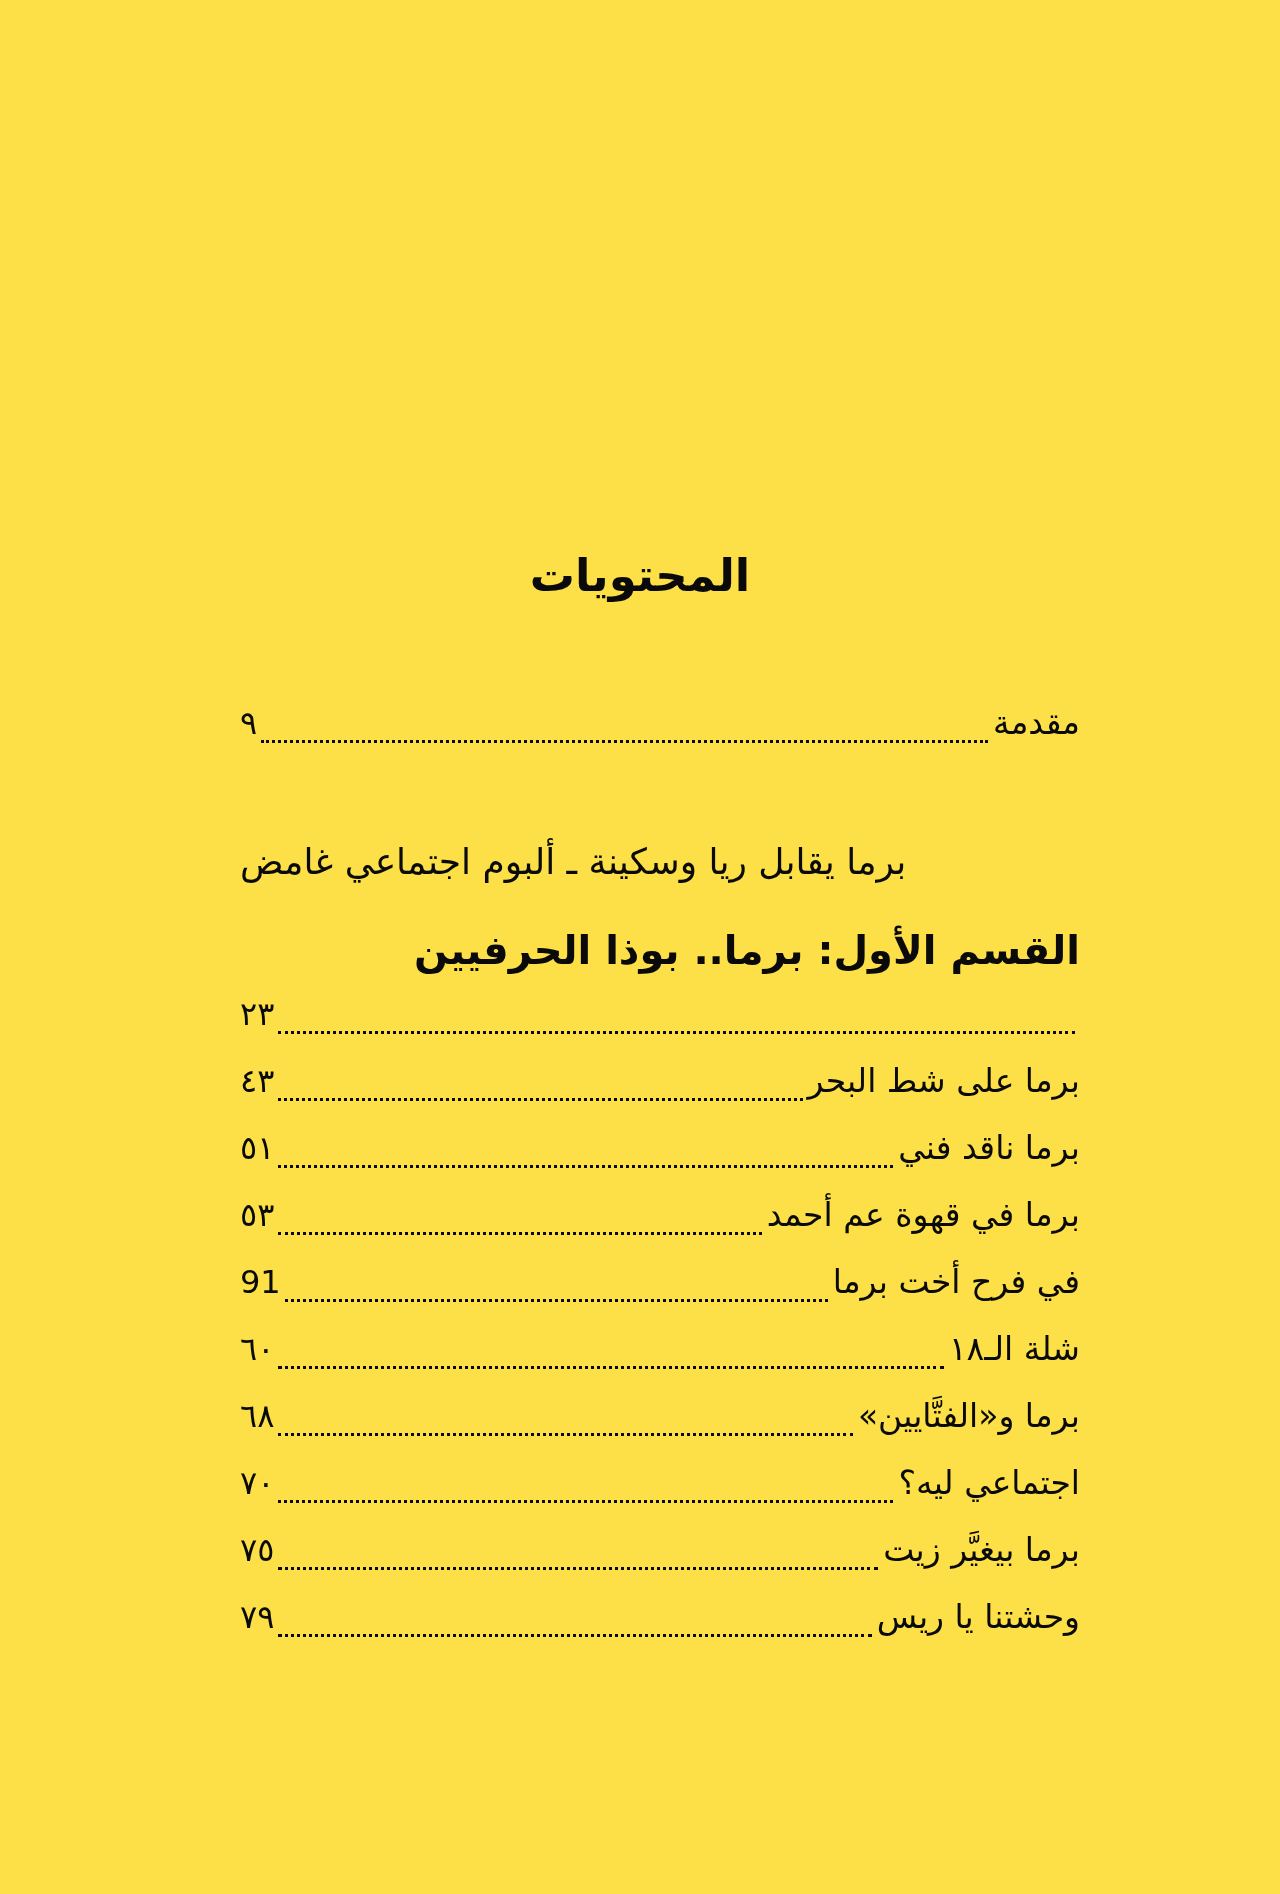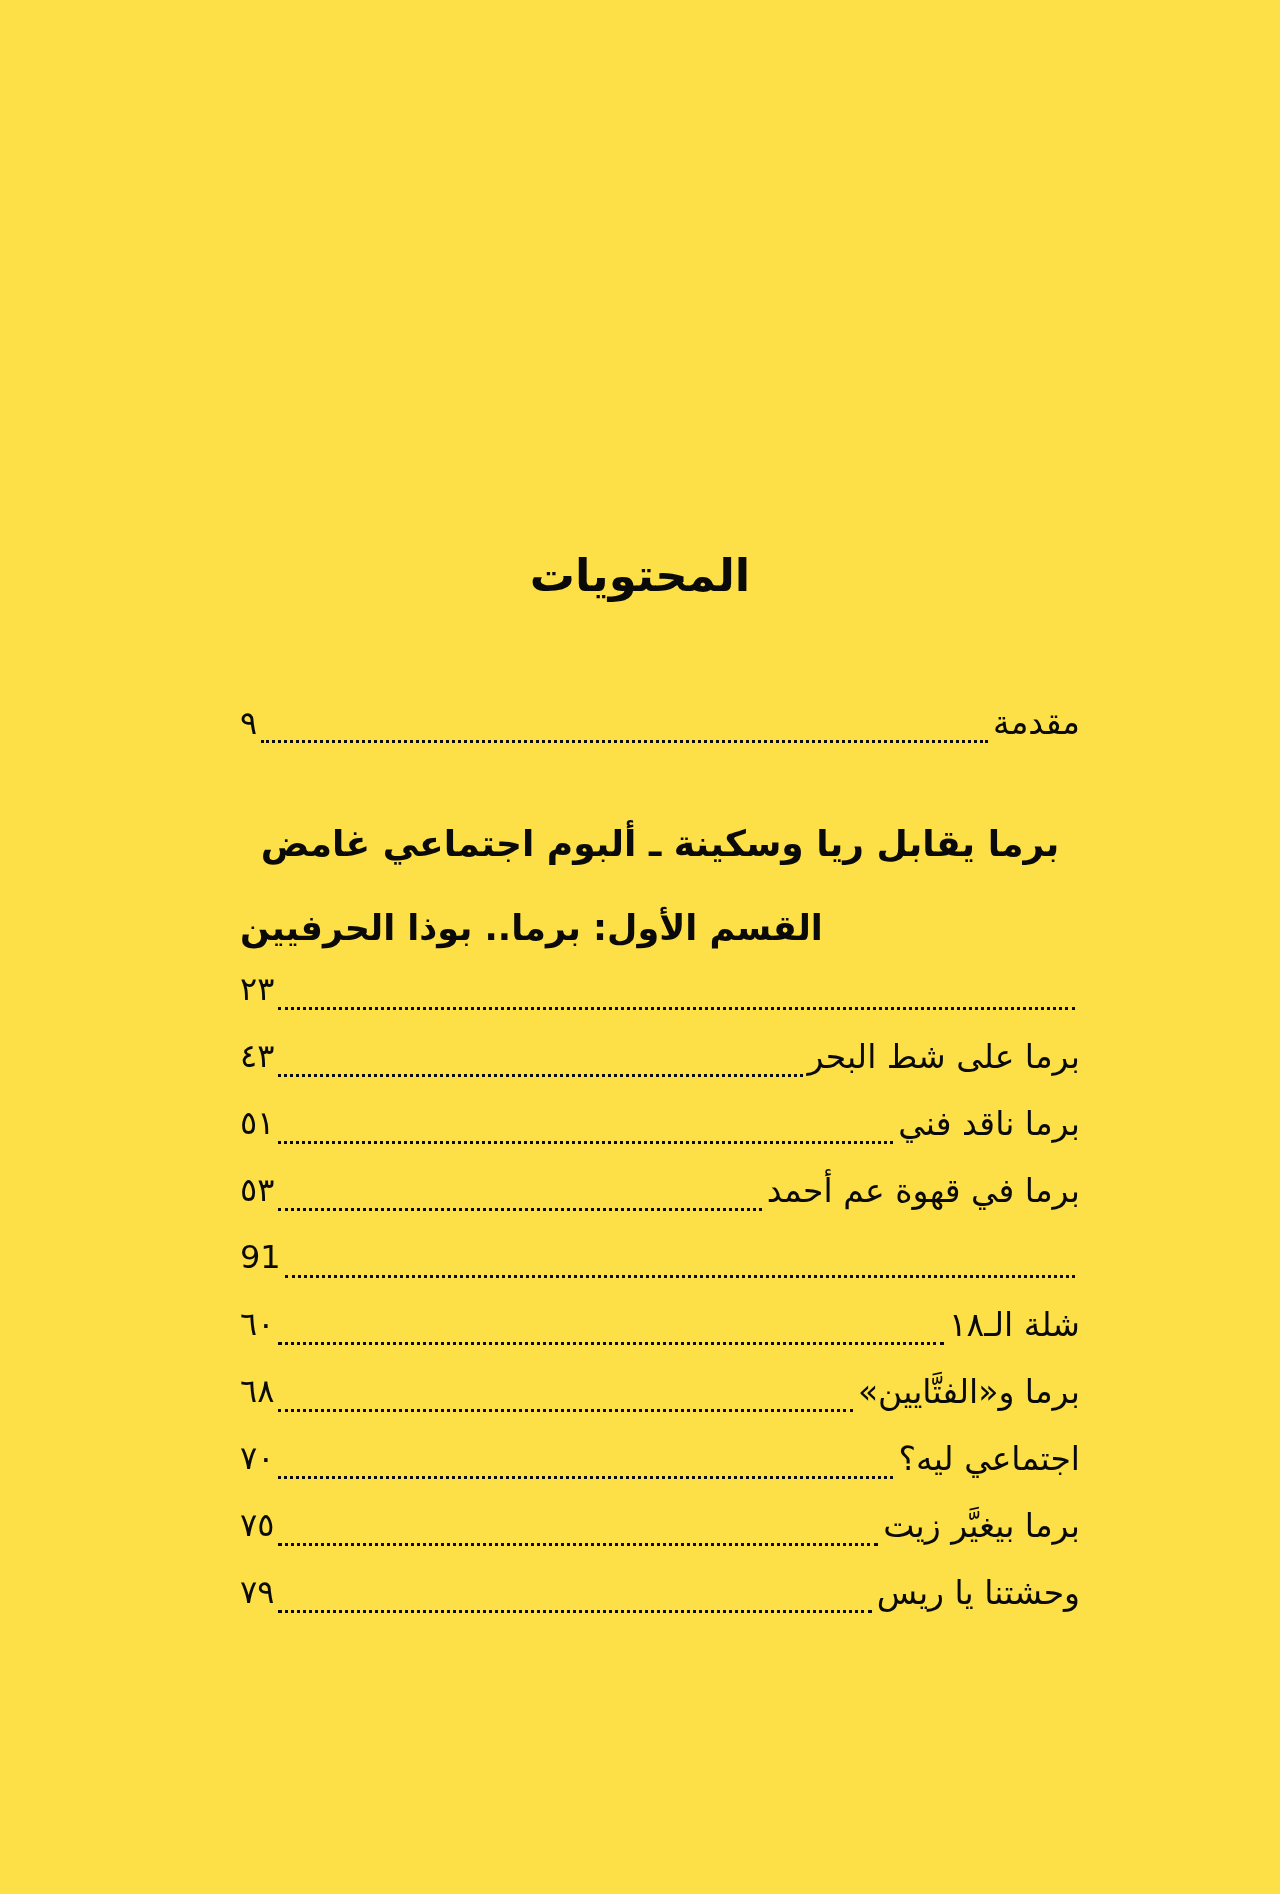--- a/index.html
+++ b/index.html
@@ -53,30 +53,30 @@
     margin-left: 4px;
     border-bottom: 3.4px dotted #0a0a0a;
     min-width: 30px;
   }
   .entry-page {
     white-space: nowrap;
     flex: 0 0 auto;
     font-size: 32px;
   }
   .part-heading {
-    margin: 64px 0 0 0;
-    text-align: center;
+    margin: 82px 0 0 0;
+    text-align: left;
     font-size: 36px;
     line-height: 1.3;
-    font-weight: bold;
+    font-weight: normal;
   }
   .section-heading {
     margin: 38px 0 0 0;
-    text-align: left;
-    font-size: 35px;
+    text-align: right;
+    font-size: 40px;
     line-height: 1.3;
     font-weight: bold;
   }
   .entry-list {
     margin-top: 5px;
   }
 </style>
 </head>
 <body>
 
@@ -113,20 +113,21 @@
     <span class="entry-page">٥١</span>
   </div>
 
   <div class="toc-row">
     <span class="entry-label">برما في قهوة عم أحمد</span>
     <span class="leader"></span>
     <span class="entry-page">٥٣</span>
   </div>
 
   <div class="toc-row">
+    <span class="entry-label">في فرح أخت برما</span>
     <span class="leader"></span>
     <span class="entry-page">91</span>
   </div>
 
   <div class="toc-row">
     <span class="entry-label">شلة الـ١٨</span>
     <span class="leader"></span>
     <span class="entry-page">٦٠</span>
   </div>
 

